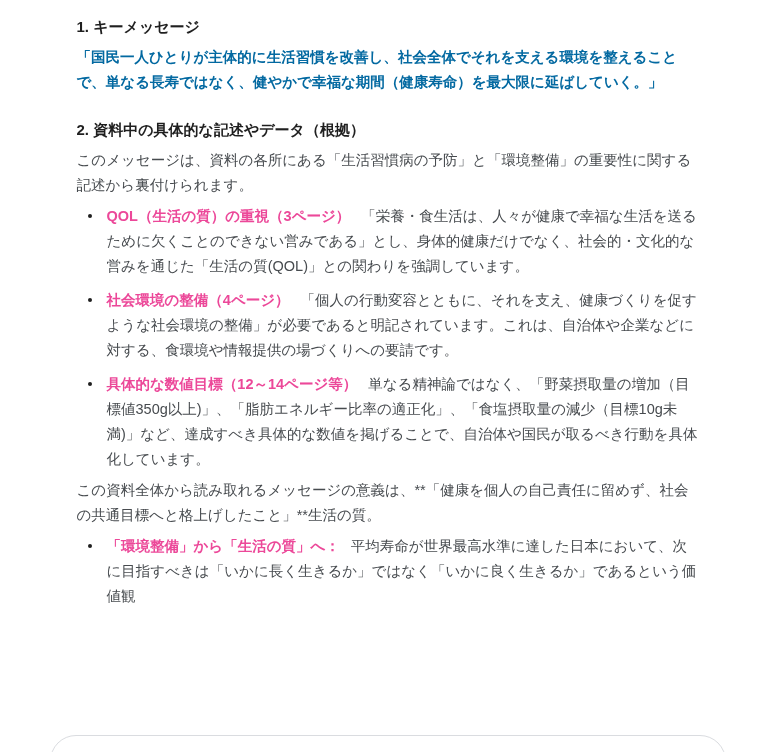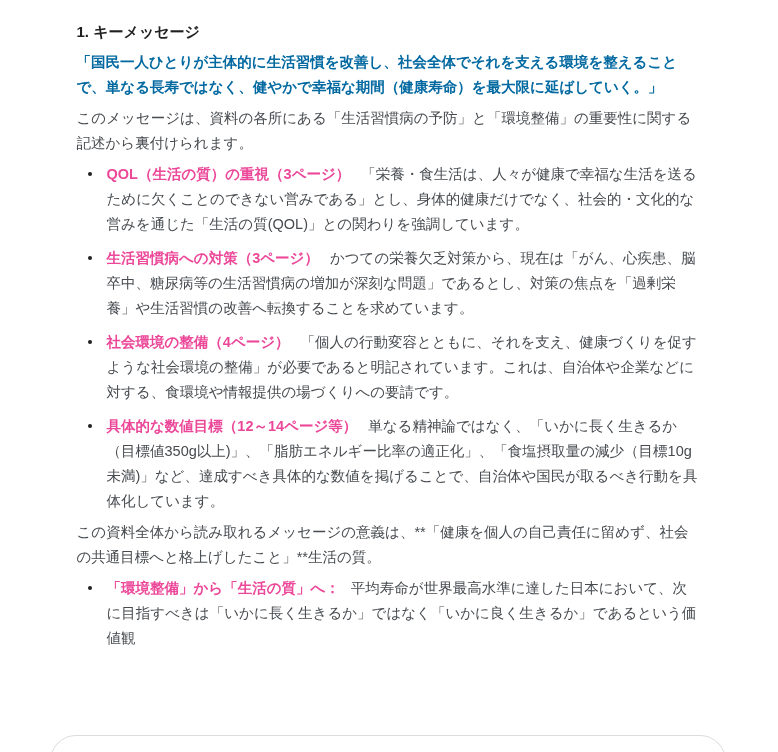--- a/index.html
+++ b/index.html
@@ -7,22 +7,22 @@
     padding: 0;
     background: #ffffff;
     width: 778px;
     height: 752px;
     overflow: hidden;
     font-family: "Liberation Sans", "DejaVu Sans", sans-serif;
   }
   .content {
     position: relative;
     width: 625px;
-    margin: 12px auto;
-    padding-top: 7px;
+    margin: 0 auto;
+    padding-top: 14px;
     font-size: 14.5px;
     line-height: 25px;
     color: #474b4f;
     z-index: 1;
   }
   .section-heading {
     font-size: 15px;
     font-weight: 700;
     color: #1f1f1f;
     margin: 22px 0 6px 0;
@@ -87,39 +87,36 @@
 </style>
 </head>
 <body>
 
 <main class="content">
 
   <h3 class="section-heading first">1. キーメッセージ</h3>
 
   <p class="quote-bold">「国民一人ひとりが主体的に生活習慣を改善し、社会全体でそれを支える環境を整えることで、単なる長寿ではなく、健やかで幸福な期間（健康寿命）を最大限に延ばしていく。」</p>
 
+  <h3 class="section-heading">2. 資料中の具体的な記述やデータ（根拠）</h3>
 
   <p>このメッセージは、資料の各所にある「生活習慣病の予防」と「環境整備」の重要性に関する記述から裏付けられます。</p>
 
   <ul class="bullet-list">
     <li>
       <span class="bullet-dot"></span>
       <span class="bullet-lead">QOL（生活の質）の重視（3ページ）</span><span>「栄養・食生活は、人々が健康で幸福な生活を送るために欠くことのできない営みである」とし、身体的健康だけでなく、社会的・文化的な営みを通じた「生活の質(QOL)」との関わりを強調しています。</span>
     </li>
     <li>
       <span class="bullet-dot"></span>
-      <span class="bullet-lead">生活習慣病への対策（3ページ）</span><span>かつての栄養欠乏対策から、現在は「がん、心疾患、脳卒中、糖尿病等の生活習慣病の増加が深刻な問題」であるとし、対策の焦点を「過剰栄養」や生活習慣の改善へ転換することを求めています。</span>
-    </li>
-    <li>
-      <span class="bullet-dot"></span>
       <span class="bullet-lead">社会環境の整備（4ページ）</span><span>「個人の行動変容とともに、それを支え、健康づくりを促すような社会環境の整備」が必要であると明記されています。これは、自治体や企業などに対する、食環境や情報提供の場づくりへの要請です。</span>
     </li>
     <li>
       <span class="bullet-dot"></span>
-      <span class="bullet-lead">具体的な数値目標（12～14ページ等）</span><span>単なる精神論ではなく、「いかに長く生きるか（目標値350g以上)」、「脂肪エネルギー比率の適正化」、「食塩摂取量の減少（目標10g未満)」など、達成すべき具体的な数値を掲げることで、自治体や国民が取るべき行動を具体化しています。</span>
+      <span class="bullet-lead">具体的な数値目標（12～14ページ等）</span><span>単なる精神論ではなく、「野菜摂取量の増加（目標値350g以上)」、「脂肪エネルギー比率の適正化」、「食塩摂取量の減少（目標10g未満)」など、達成すべき具体的な数値を掲げることで、自治体や国民が取るべき行動を具体化しています。</span>
     </li>
   </ul>
 
 
   <p>この資料全体から読み取れるメッセージの意義は、**「健康を個人の自己責任に留めず、社会の共通目標へと格上げしたこと」**生活の質。</p>
 
   <ul class="bullet-list">
     <li>
       <span class="bullet-dot"></span>
       <span class="bullet-lead">「環境整備」から「生活の質」へ：</span><span>平均寿命が世界最高水準に達した日本において、次に目指すべきは「いかに長く生きるか」ではなく「いかに良く生きるか」であるという価値観</span>

